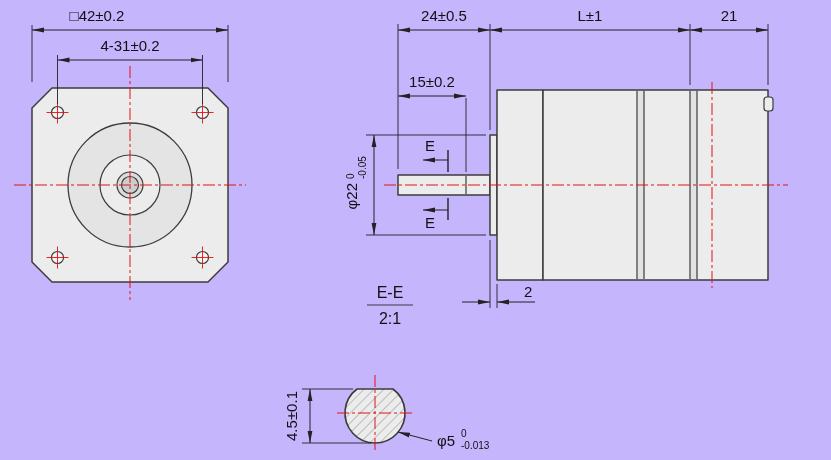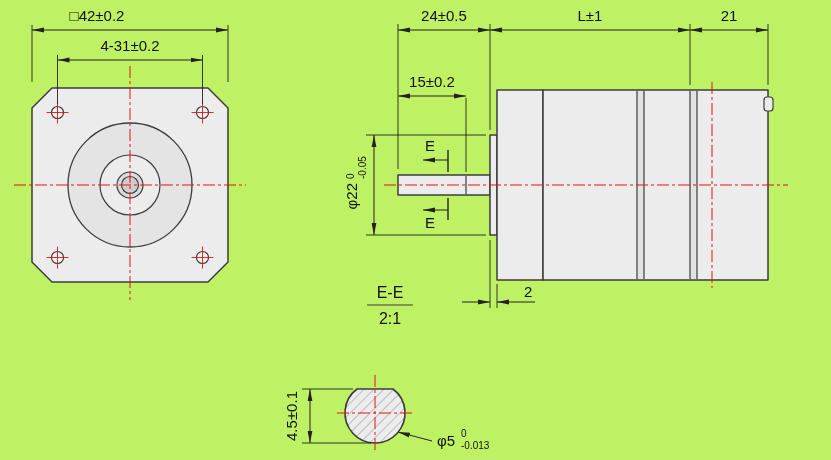--- a/index.html
+++ b/index.html
@@ -1,16 +1,16 @@
 <!DOCTYPE html>
 <html><head>
 <meta charset="utf-8">
 <style>
   html,body{margin:0;padding:0;background:#ffffff;}
-  .stage{width:831px;height:460px;position:relative;background:#bef264;overflow:hidden;}
+  .stage{width:831px;height:460px;position:relative;background:#c4b5fd;overflow:hidden;}
   svg{display:block;}
   .part{fill:#ececec;stroke:#3c3c3c;stroke-width:1.5;stroke-linejoin:round;}
   .part2{fill:#e4e4e4;stroke:#3c3c3c;stroke-width:1.3;}
   .part3{fill:#ececec;stroke:#3c3c3c;stroke-width:1.2;}
   .part4{fill:#dcdcdc;stroke:#3c3c3c;stroke-width:1.2;}
   .part5{fill:#cdcdcd;stroke:#3c3c3c;stroke-width:1.2;}
   .hole{fill:#f5f5f5;stroke:#3c3c3c;stroke-width:1.2;}
   .band{fill:#e2e2e2;stroke:none;}
   .pline{stroke:#3c3c3c;stroke-width:1.2;fill:none;}
   .dim{stroke:#222222;stroke-width:1;fill:none;}

